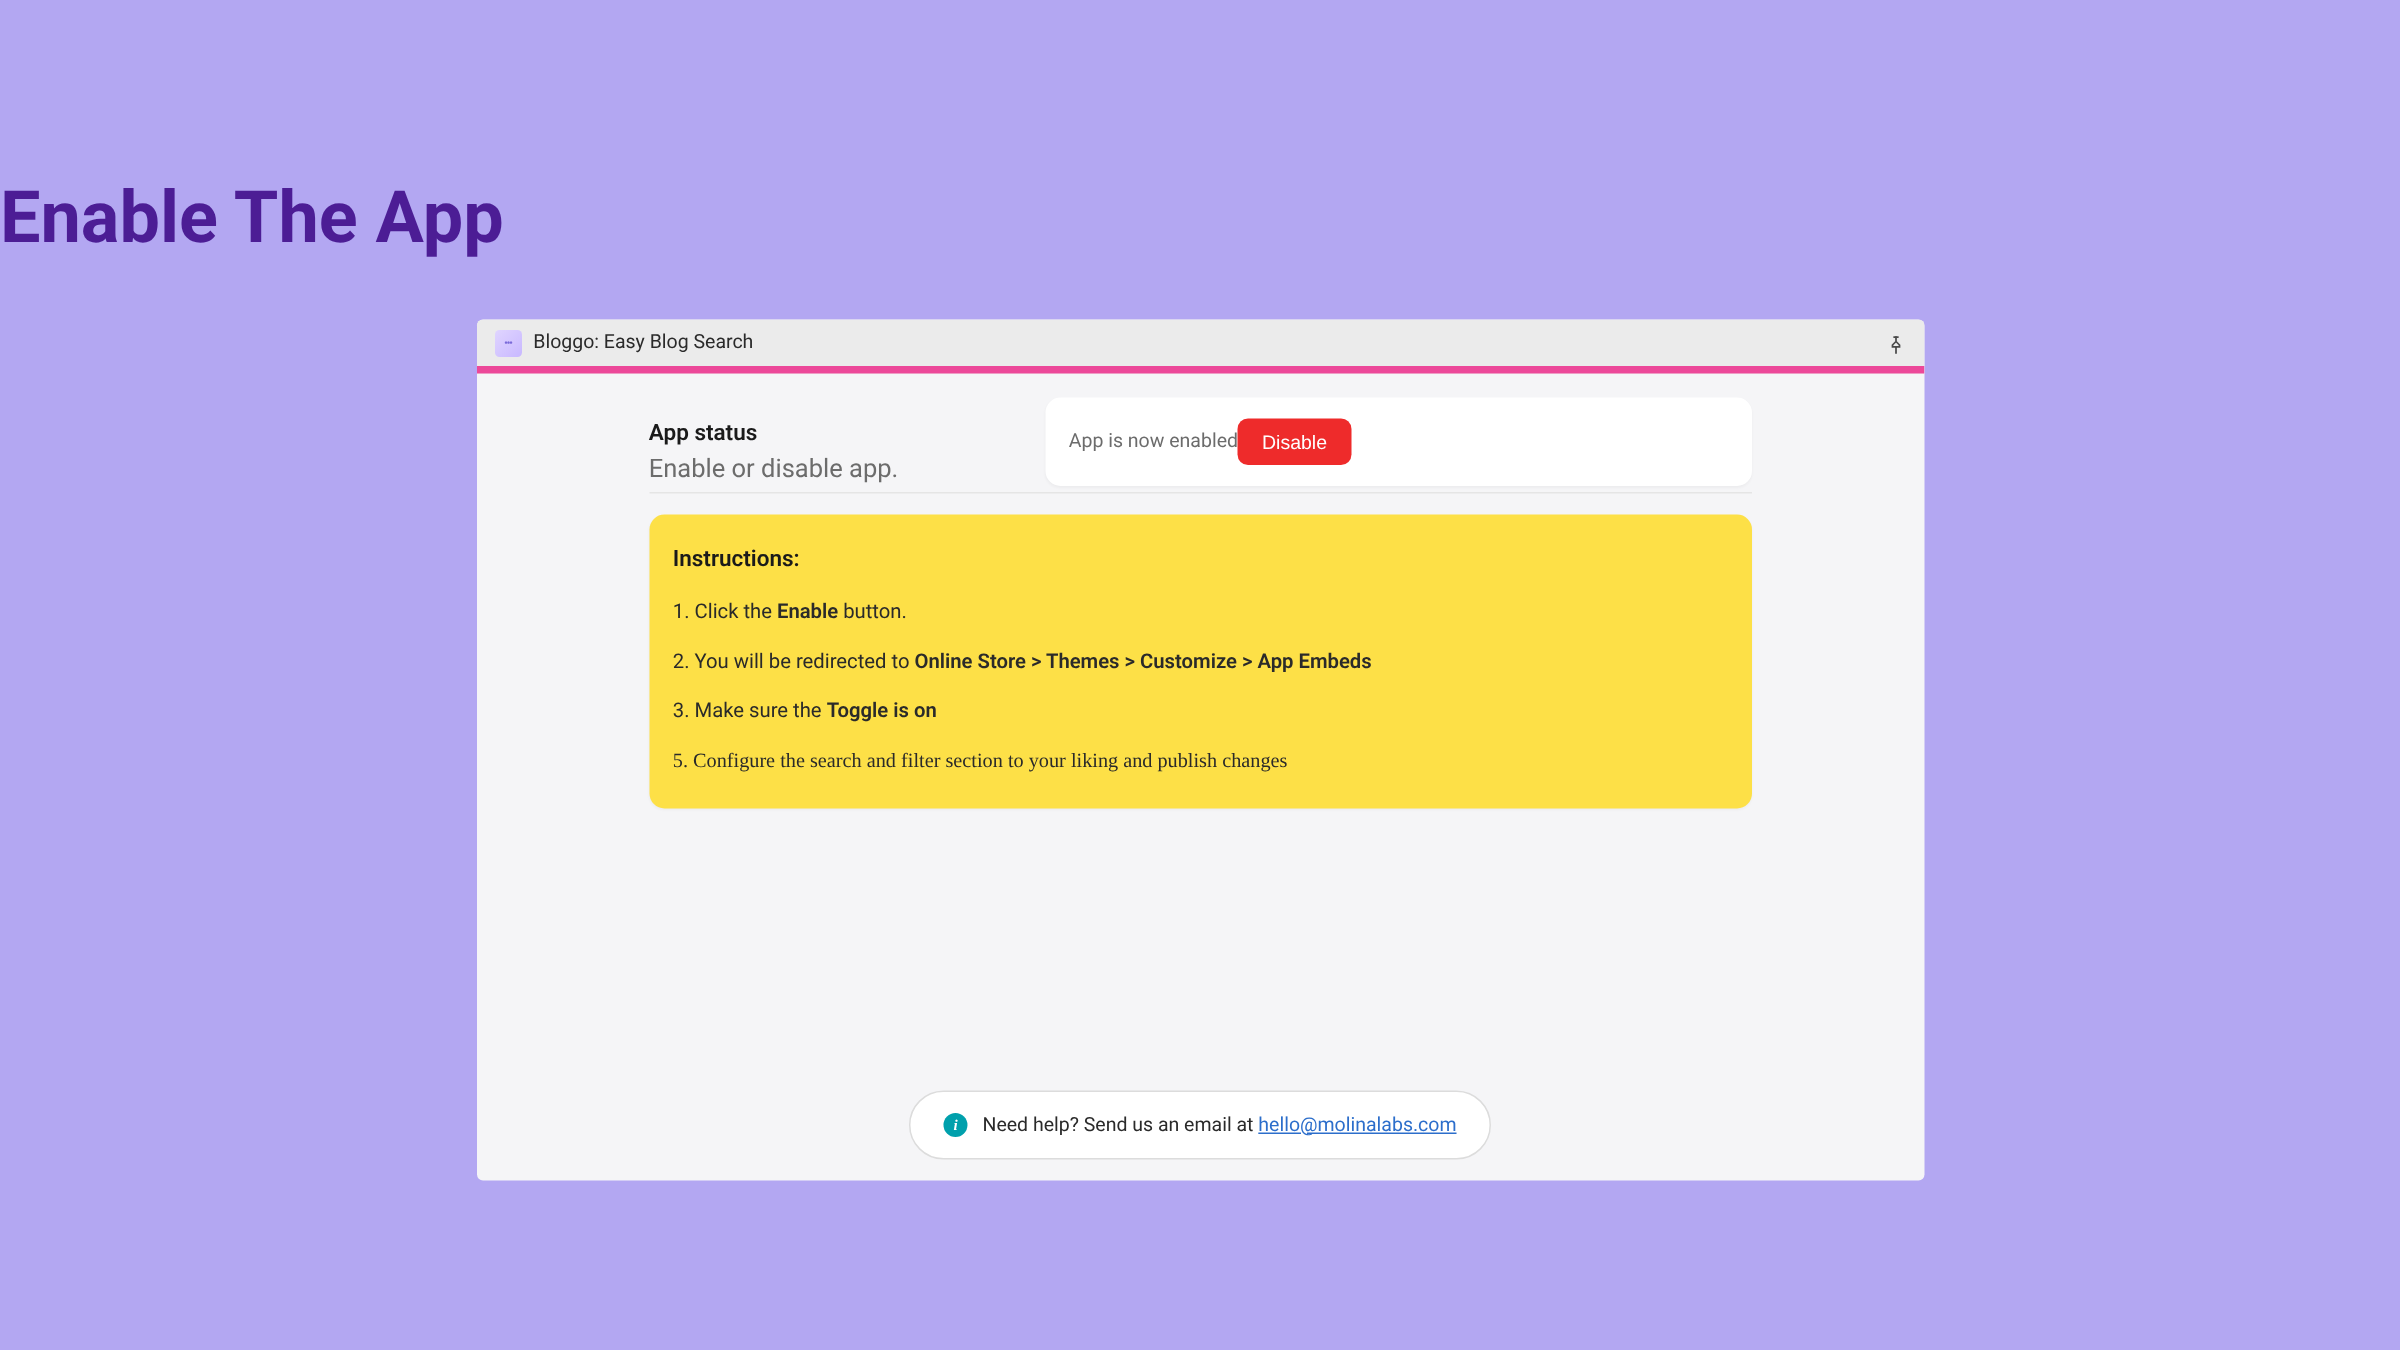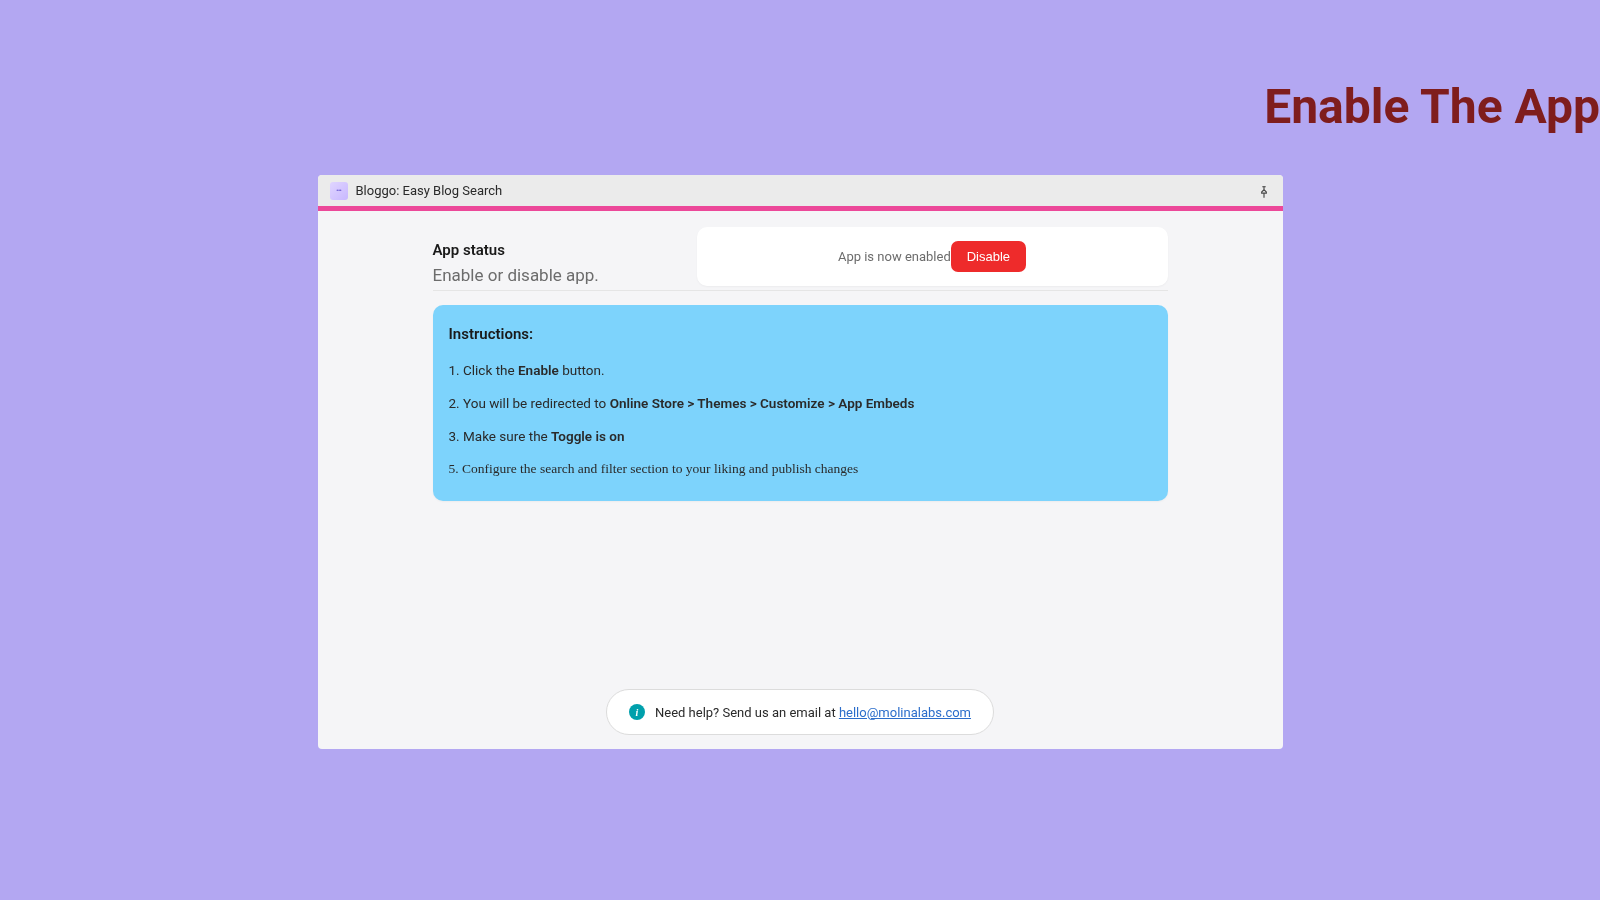--- a/index.html
+++ b/index.html
@@ -10,25 +10,25 @@
     
     body {
       background-color: #b3a7f2;
       font-family: -apple-system, BlinkMacSystemFont, 'Segoe UI', Roboto, Helvetica, Arial, sans-serif;
       width: 1600px;
       height: 900px;
       overflow: hidden;
     }
     
     .page-title {
-      text-align: right;
+      text-align: left;
       font-size: 48px;
       font-weight: 700;
-      color: #7f1d1d;
-      padding-top: 78px;
+      color: #4c1d95;
+      padding-top: 116px;
       padding-bottom: 40px;
     }
     
     .app-container {
       background-color: #f5f5f7;
       width: 965px;
       margin: 0 auto;
       border-radius: 4px;
       overflow: hidden;
       height: 574px;
@@ -104,42 +104,42 @@
       color: #6c6c6c;
     }
     
     .status-card {
       flex: 1;
       background: #ffffff;
       border-radius: 10px;
       padding: 14px 16px;
       display: flex;
       align-items: center;
-      justify-content: center;
+      justify-content: flex-start;
       box-shadow: 0 1px 2px rgba(0,0,0,0.04);
     }
     
     .status-text {
       font-size: 13px;
       color: #6c6c6c;
     }
     
     .disable-btn {
       background-color: #ee2b2b;
       color: #ffffff;
       border: none;
       padding: 8px 16px;
       border-radius: 7px;
       font-size: 13px;
       font-weight: 500;
       cursor: pointer;
     }
     
     .instructions-card {
-      background: #7dd3fc;
+      background: #fde047;
       border-radius: 10px;
       padding: 20px 16px 22px 16px;
       box-shadow: 0 1px 2px rgba(0,0,0,0.04);
     }
     
     .instructions-title {
       font-size: 15px;
       font-weight: 600;
       color: #1a1a1a;
       margin-bottom: 18px;

